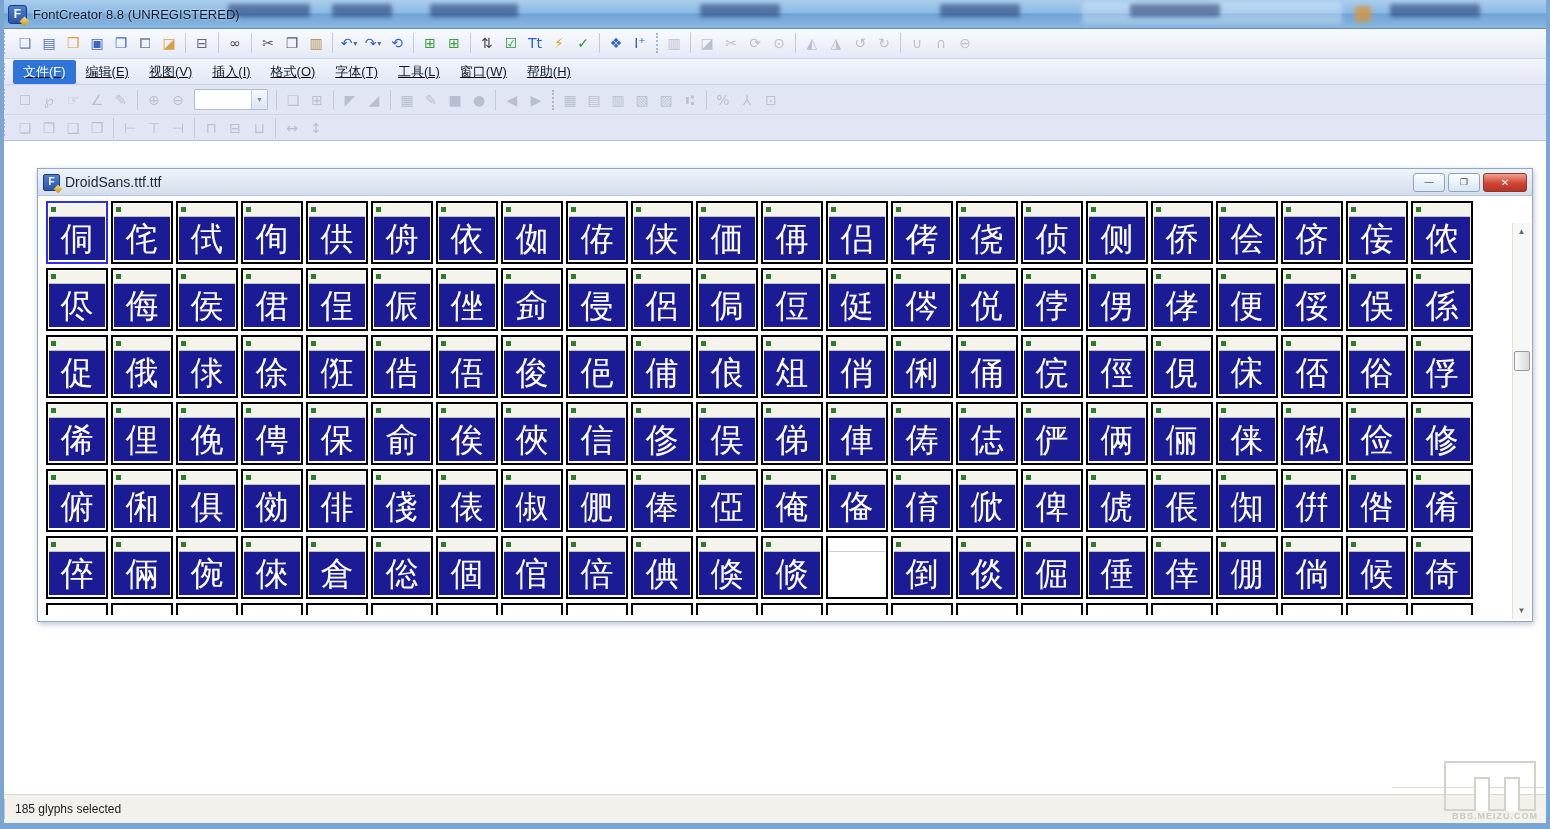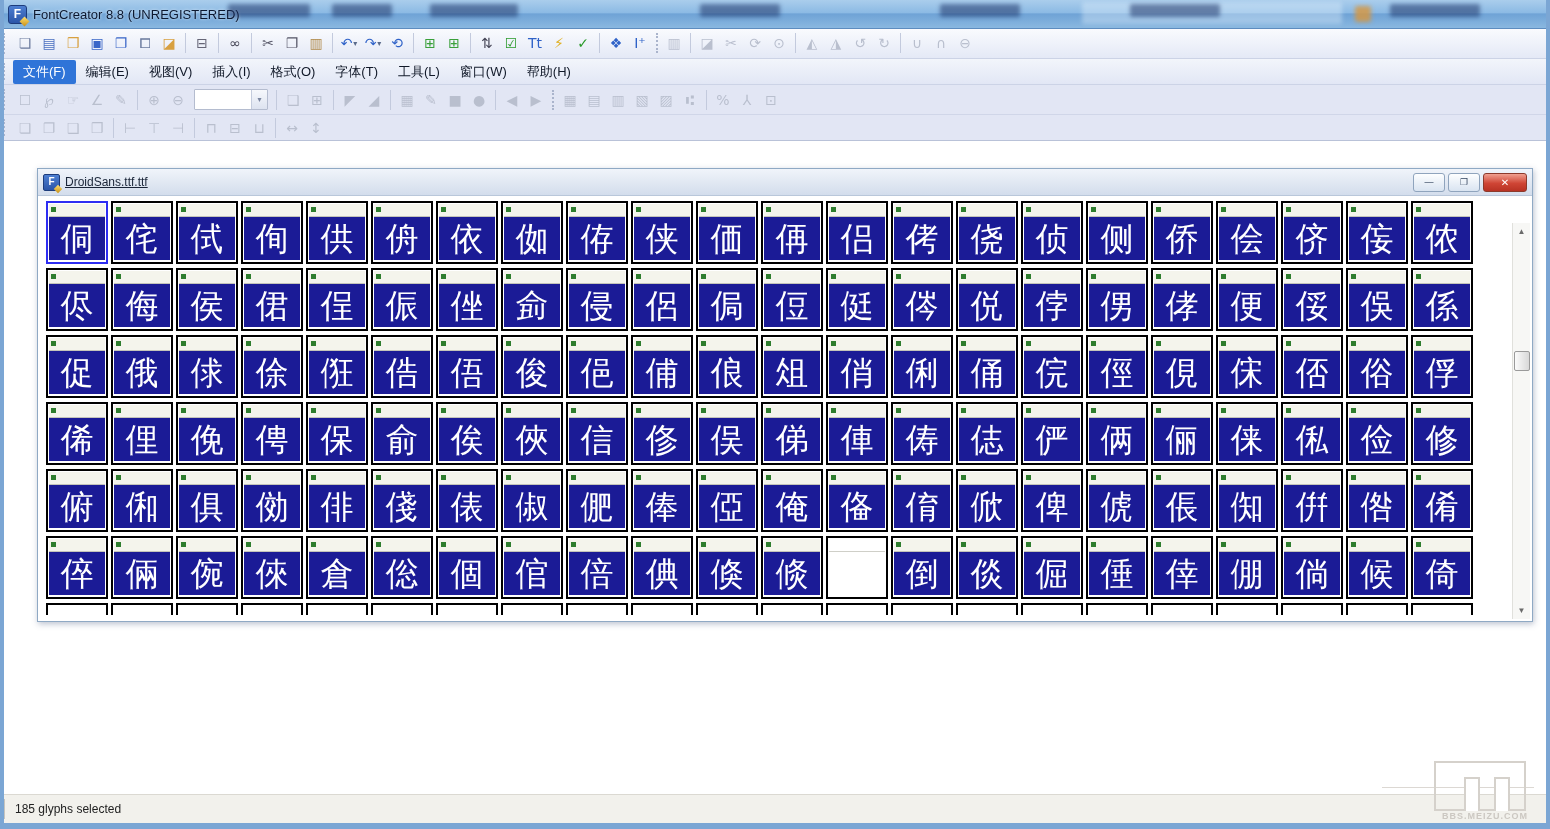--- a/index.html
+++ b/index.html
@@ -19,21 +19,21 @@
            border:1px solid #1d3c7c;border-radius:3px;color:#fff;font-weight:bold;font-size:12px;
            text-align:center;line-height:16px;position:relative;flex:0 0 auto;}
   .applogo::after{content:"";position:absolute;right:-2px;bottom:-2px;width:7px;height:7px;
            background:linear-gradient(135deg,#ffe070,#c89018);transform:rotate(45deg);}
   .titletext{font-size:13px;color:#0c1830;text-shadow:0 0 3px rgba(255,255,255,.8);}
 
   
   .band{position:absolute;left:0;right:0;display:flex;align-items:center;
         background:linear-gradient(180deg,#fafbfe,#e4e9f6);}
   .tb1{top:28px;height:30px;border-bottom:1px solid #ccd3e6;z-index:30;}
-  .menubar{top:59px;height:25px;background:linear-gradient(180deg,#f2f5fb,#e2e7f5);border-bottom:1px solid #ccd3e6;z-index:30;}
+  .menubar{top:59px;height:25px;background:linear-gradient(180deg,#f2f5fb,#e2e7f5);border-bottom:1px solid #ccd3e6;z-index:30;text-decoration:underline;}
   .tb2{top:85px;height:29px;background:#e2e6f4;border-bottom:1px solid #d0d6e8;z-index:30;}
   .tb3{top:115px;height:25px;background:#e2e6f4;border-bottom:1px solid #b9c2d8;z-index:30;}
   .grip{width:3px;height:70%;border-left:2px dotted #aab4cc;margin:0 5px 0 3px;flex:0 0 auto;}
   .menu-item{padding:3px 10px;font-size:13px;color:#101828;cursor:default;border-radius:2px;}
   .menu-item.hot{background:#2f74d8;color:#fff;}
   .tbbtn{min-width:22px;height:22px;margin:0 1px;display:flex;align-items:center;justify-content:center;
          font-size:14px;color:#44506a;border-radius:2px;position:relative;}
   .tbbtn .tbglyph{font-family:"DejaVu Sans",sans-serif;}
   .tbbtn.off{color:#b9bfce;}
   .tbbtn.off .tbglyph{color:#b9bfce !important;}
@@ -52,21 +52,21 @@
   
   .docwin{position:absolute;left:37px;top:168px;width:1494px;height:452px;z-index:20;
           border:1px solid #8fa9c4;box-shadow:1px 2px 6px rgba(60,80,120,.35);background:#fff;}
   .docwin-title{height:26px;background:linear-gradient(180deg,#f0f4fa,#d3ddec);
           border-bottom:1px solid #b9c7da;display:flex;align-items:center;}
   .doclogo{width:15px;height:15px;margin:0 5px 0 5px;background:linear-gradient(180deg,#4d7fd2,#2b55a8);
           border:1px solid #1d3c7c;border-radius:2px;color:#fff;font-weight:bold;font-size:10px;
           text-align:center;line-height:14px;position:relative;flex:0 0 auto;}
   .doclogo::after{content:"";position:absolute;right:-2px;bottom:-2px;width:6px;height:6px;
           background:linear-gradient(135deg,#ffe070,#c89018);transform:rotate(45deg);}
-  .doctitle{font-size:12px;color:#1a2538;text-decoration:underline;}
+  .doctitle{font-size:14px;color:#1a2538;}
   .docbtns{margin-left:auto;display:flex;gap:3px;padding-right:5px;}
   .dbtn{width:30px;height:17px;border:1px solid #8fa4bd;border-radius:3px;font-size:9px;color:#33455e;
         background:linear-gradient(180deg,#fdfeff,#d9e4f1);display:flex;align-items:center;justify-content:center;}
   .dbtn.close{background:linear-gradient(180deg,#f0a090,#cf4535 55%,#b83224);color:#fff;
         border-color:#8c3a2c;font-weight:bold;font-size:10px;width:42px;}
 
   .grid-area{position:absolute;left:0;right:0;top:27px;bottom:0;background:#fff;overflow:hidden;}
   .glyph-grid{position:absolute;left:8px;top:5px;display:grid;
               grid-template-columns:repeat(22,62px);column-gap:3px;row-gap:4px;}
   .gcell{box-sizing:border-box;width:62px;height:63px;border:2px solid #000;background:#fff;padding:1px;}
@@ -88,21 +88,21 @@
           background:linear-gradient(90deg,#fbfbfb,#d8d8d8);}
 
   
   .statusbar{position:absolute;left:4px;right:4px;bottom:6px;height:28px;background:#f2f1ec;
              border-top:1px solid #dbd9d2;display:flex;align-items:center;z-index:45;font-size:12px;color:#222;}
   .sp1{width:305px;padding-left:10px;}
   .sdiv{width:1px;height:20px;background:#c6c4be;}
   .sp2{padding-left:10px;}
 
   
-  .watermark{position:absolute;right:16px;bottom:8px;width:112px;height:62px;z-index:60;pointer-events:none;text-align:center;}
+  .watermark{position:absolute;right:6px;bottom:8px;width:112px;height:62px;z-index:60;pointer-events:none;text-align:center;}
   .wm-line{position:absolute;left:-40px;right:0;top:28px;height:1px;background:#dcd8d3;}
   .wm-box{position:absolute;right:8px;top:2px;width:88px;height:46px;border:2px solid #d5d1cb;}
   .wm-slot{position:absolute;bottom:-2px;width:12px;height:32px;border:2px solid #d5d1cb;border-bottom:none;background:#fff;}
   .wm-s1{left:28px;} .wm-s2{left:58px;}
   .wm-text{position:absolute;right:6px;bottom:0;font-size:9px;letter-spacing:1px;color:#ccc8c2;font-weight:bold;}
 </style>
 </head>
 <body>
 
 <div class="titlebar">

